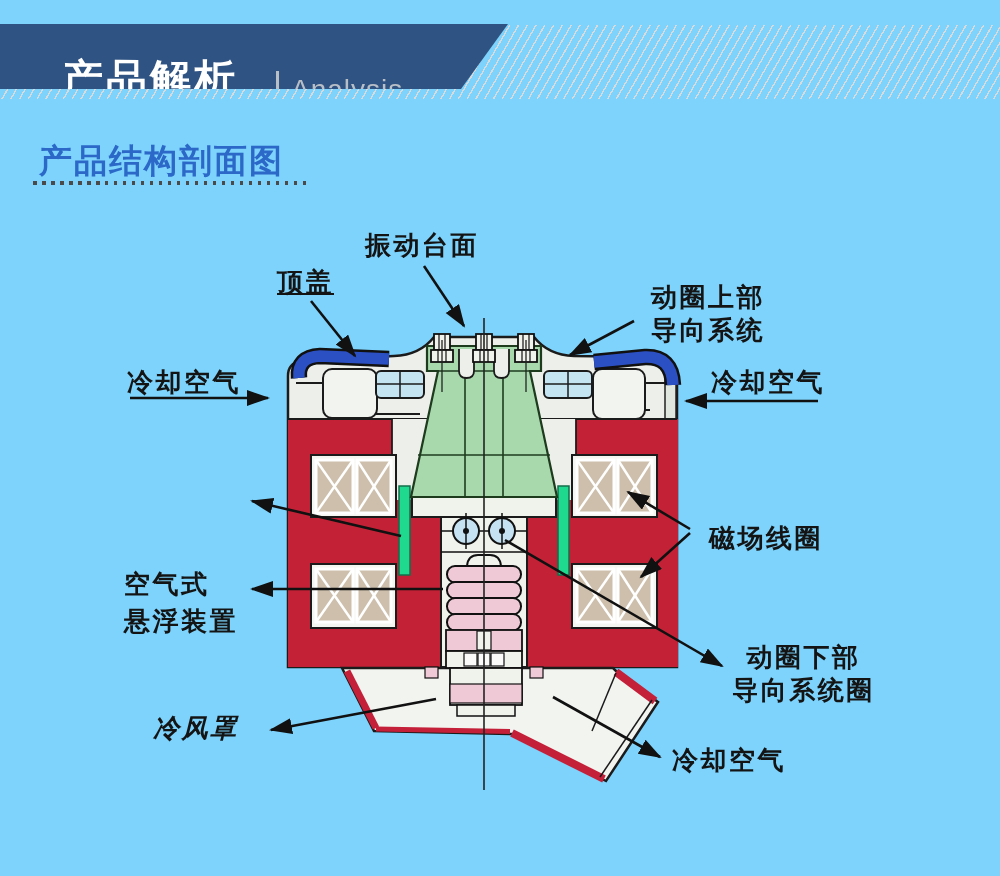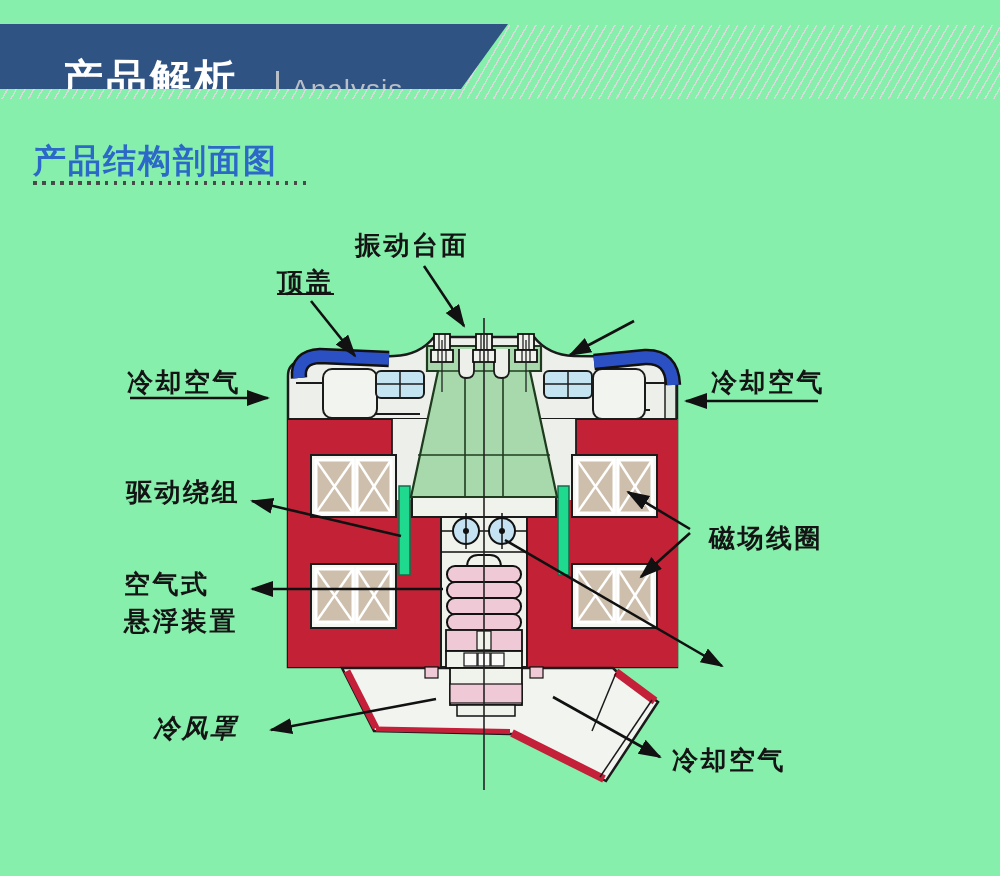--- a/index.html
+++ b/index.html
@@ -1,28 +1,28 @@
 <!DOCTYPE html>
 <html><head>
 <meta charset="utf-8">
 <style>
   html,body{margin:0;padding:0;background:#ffffff;}
-  .stage{position:relative;width:1000px;height:876px;background:#86efac;overflow:hidden;
+  .stage{position:relative;width:1000px;height:876px;background:#7dd3fc;overflow:hidden;
          font-family:"Liberation Sans",sans-serif;}
   
   .hatch-band{position:absolute;left:0;top:25px;width:1000px;height:74px;
       background:repeating-linear-gradient(120deg,#dadada 0 1.4px,transparent 1.4px 7.6px);}
   .banner{position:absolute;left:0;top:24px;width:600px;height:65px;background:#2f5382;
       clip-path:polygon(0 0,508px 0,461px 100%,0 100%);}
   .banner-title{position:absolute;left:62px;top:31px;font-size:41px;font-weight:700;
       color:#ffffff;letter-spacing:3px;line-height:48px;}
   .banner-divider{position:absolute;left:276px;top:47px;width:3px;height:37px;background:#b9bfc7;}
   .banner-sub{position:absolute;left:291px;top:50px;font-size:28px;font-weight:400;
       color:#b9bfc7;letter-spacing:1px;}
-  .section-heading{position:absolute;left:33px;top:139px;font-size:33px;font-weight:700;
+  .section-heading{position:absolute;left:39px;top:139px;font-size:33px;font-weight:700;
       color:#2b68c8;letter-spacing:2px;}
   .dotted-rule{position:absolute;left:33px;top:181px;width:274px;height:4px;
       background:repeating-linear-gradient(90deg,#4a4a4a 0 3.5px,transparent 3.5px 9px);}
   
   .diagram-svg{position:absolute;left:0;top:0;width:1000px;height:876px;}
   .dlabel{position:absolute;font-size:26px;font-weight:700;color:#141414;
       letter-spacing:2.5px;line-height:33px;white-space:pre-line;}
 </style>
 </head>
 <body>
@@ -232,23 +232,26 @@
       <line x1="401" y1="536" x2="252" y2="501" marker-end="url(#ah)"></line>
       <line x1="690" y1="529" x2="628" y2="492" marker-end="url(#ah)"></line>
       <line x1="690" y1="533" x2="641" y2="577" marker-end="url(#ah)"></line>
       <line x1="443" y1="589" x2="252" y2="589" marker-end="url(#ah)"></line>
       <line x1="436" y1="699" x2="271" y2="730" marker-end="url(#ah)"></line>
       <line x1="505" y1="540" x2="722" y2="666" marker-end="url(#ah)"></line>
       <line x1="553" y1="697" x2="660" y2="757" marker-end="url(#ah)"></line>
     </g>
   </svg>
 
-  <div class="dlabel" style="left:355px;top:229px;">振动台面</div>
+  <div class="dlabel" style="left:365px;top:229px;">振动台面</div>
   <div class="dlabel" style="left:277px;top:266px;text-decoration:underline;">顶盖</div>
+  <div class="dlabel" style="left:628px;top:281px;width:160px;text-align:center;">动圈上部
+导向系统</div>
   <div class="dlabel" style="left:127px;top:366px;">冷却空气</div>
   <div class="dlabel" style="left:711px;top:366px;">冷却空气</div>
-  <div class="dlabel" style="left:126px;top:476px;">驱动绕组</div>
   <div class="dlabel" style="left:709px;top:522px;text-align:center;">磁场线圈</div>
   <div class="dlabel" style="left:124px;top:566px;line-height:37px;">空气式
 悬浮装置</div>
   <div class="dlabel" style="left:153px;top:712px;font-style:italic;">冷风罩</div>
+  <div class="dlabel" style="left:716px;top:641px;width:175px;text-align:center;">动圈下部
+导向系统圈</div>
   <div class="dlabel" style="left:672px;top:744px;">冷却空气</div>
 </div>
 
 </body></html>

